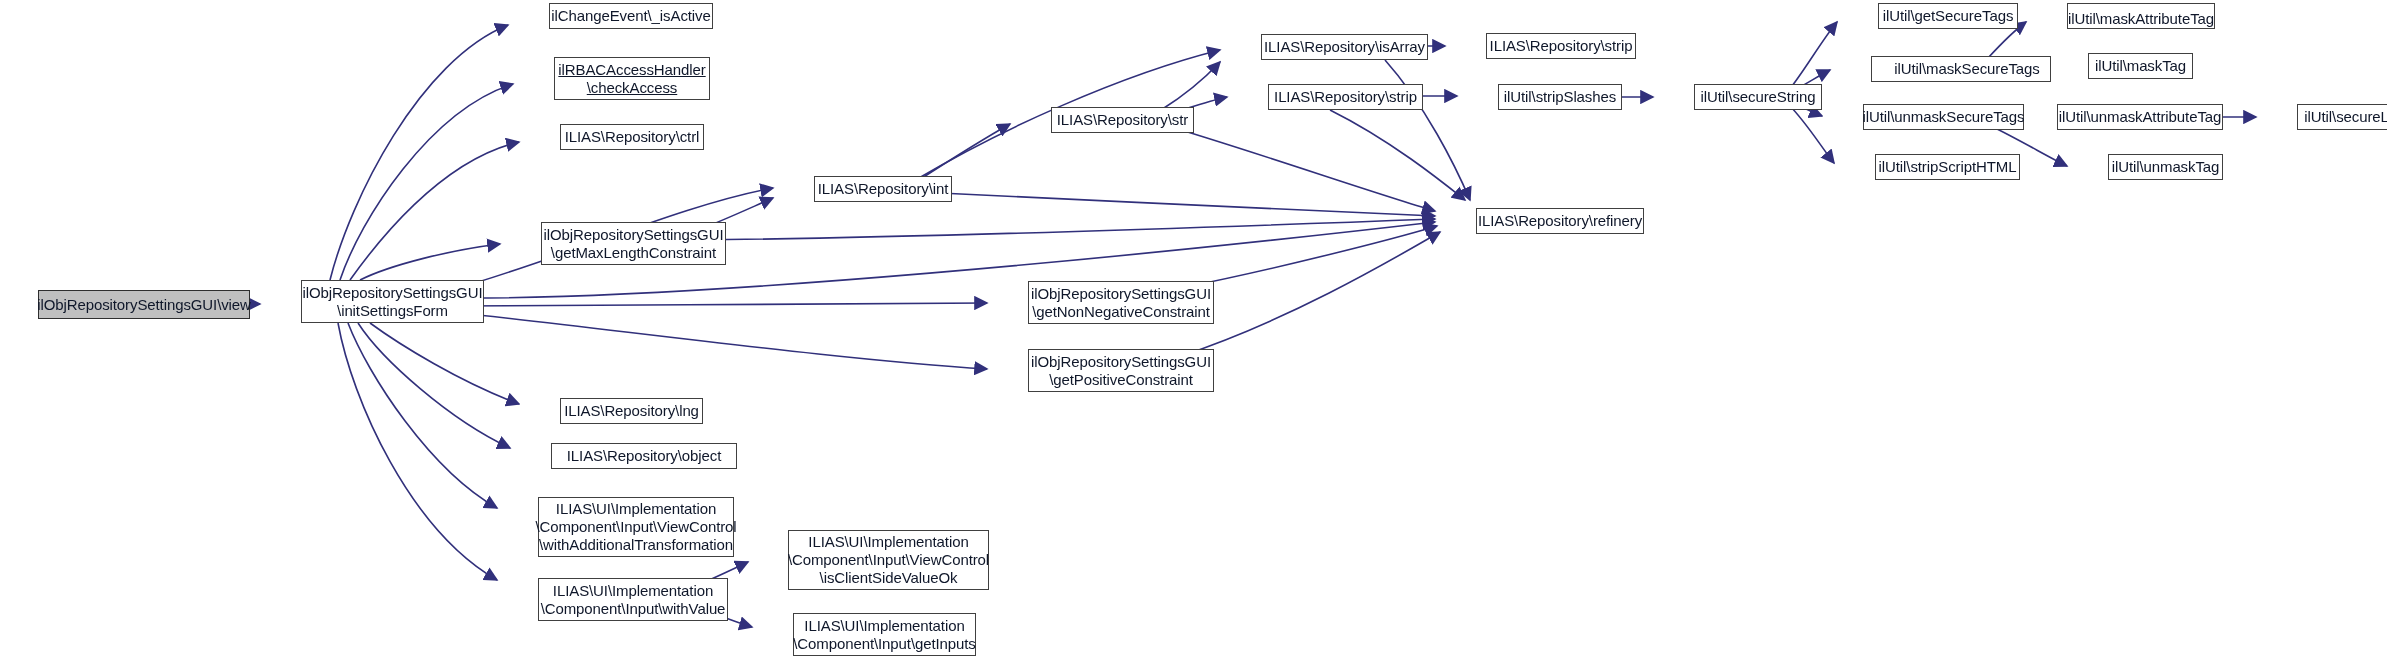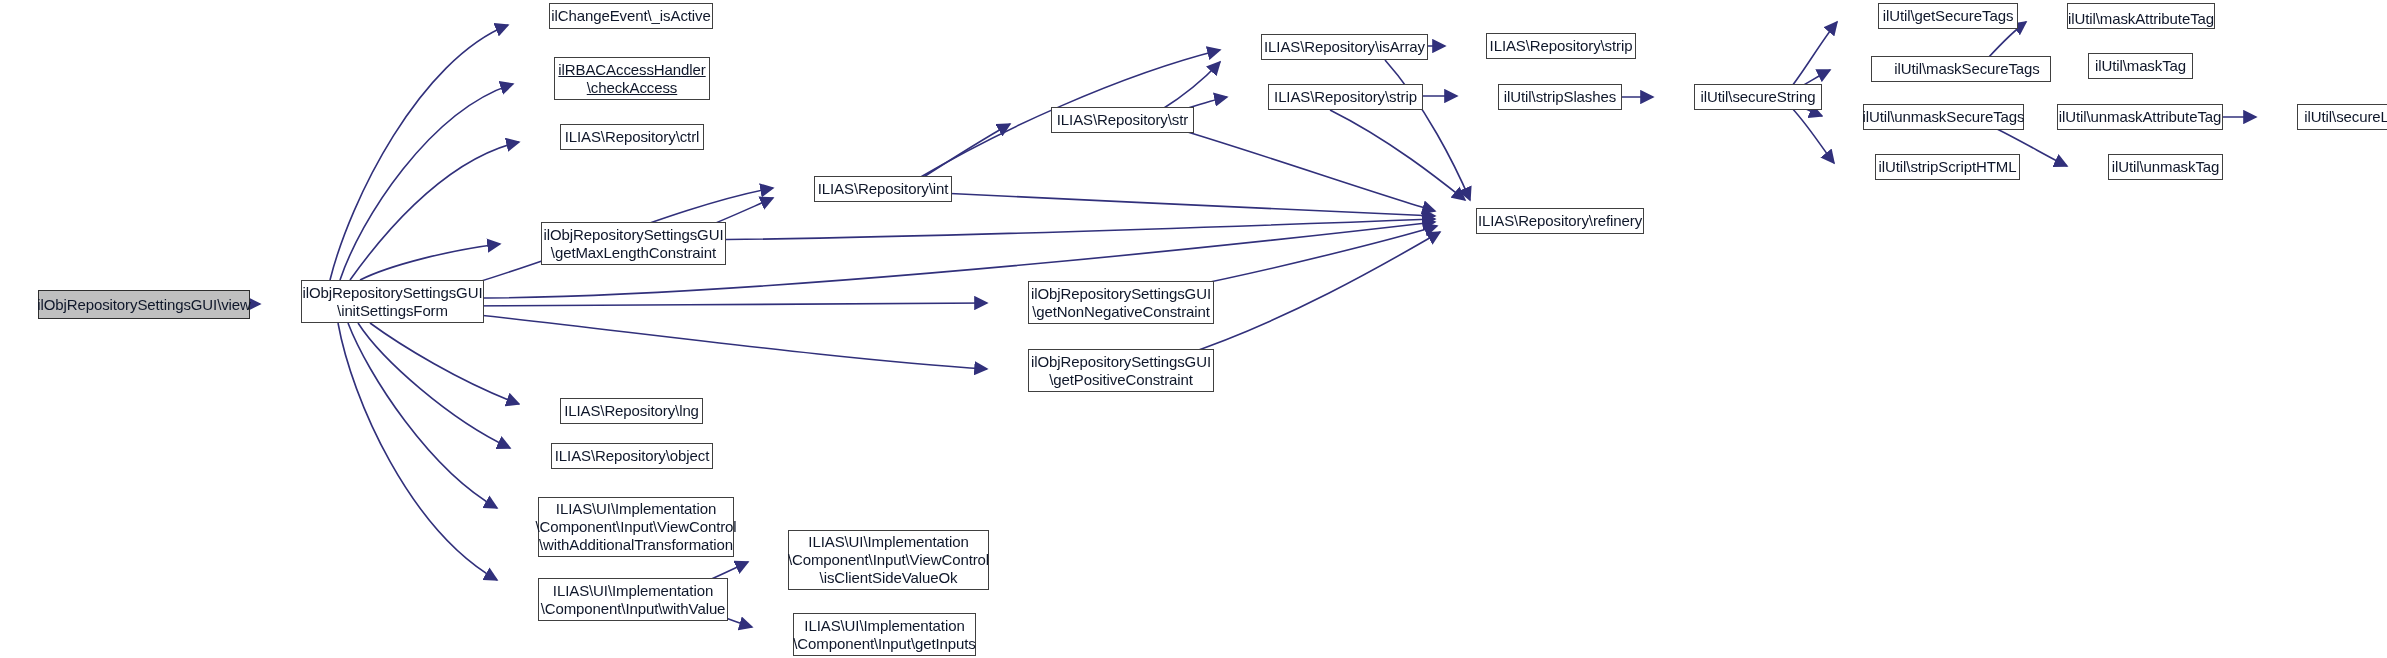--- a/index.html
+++ b/index.html
@@ -129,21 +129,21 @@
       <div class="node" style="left: 2034px; top: 3px; width: 148px; height: 26px; align-items: flex-end;"><span class="node-label">ilUtil\maskAttributeTag</span></div>
       <div class="node" style="left: 2055px; top: 53px; width: 105px; height: 26px;"><span class="node-label">ilUtil\maskTag</span></div>
       <div class="node" style="left: 2024px; top: 104px; width: 166px; height: 26px;"><span class="node-label">ilUtil\unmaskAttributeTag</span></div>
       <div class="node" style="left: 2075px; top: 154px; width: 115px; height: 26px;"><span class="node-label">ilUtil\unmaskTag</span></div>
       <div class="node" style="left: 2264px; top: 104px; width: 118px; height: 26px;"><span class="node-label">ilUtil\secureLink</span></div>
       <div class="node" style="left: 995px; top: 281px; width: 186px; height: 43px;"><span class="node-label">ilObjRepositorySettingsGUI
 \getNonNegativeConstraint</span></div>
       <div class="node" style="left: 995px; top: 349px; width: 186px; height: 43px;"><span class="node-label">ilObjRepositorySettingsGUI
 \getPositiveConstraint</span></div>
       <div class="node" style="left: 527px; top: 398px; width: 143px; height: 26px;"><span class="node-label">ILIAS\Repository\lng</span></div>
-      <div class="node" style="left: 518px; top: 443px; width: 162px; height: 26px;"><span class="node-label">ILIAS\Repository\object</span></div>
+      <div class="node" style="left: 518px; top: 443px; width: 186px; height: 26px;"><span class="node-label">ILIAS\Repository\object</span></div>
       <div class="node" style="left: 505px; top: 497px; width: 196px; height: 60px;"><span class="node-label">ILIAS\UI\Implementation
 \Component\Input\ViewControl
 \withAdditionalTransformation</span></div>
       <div class="node" style="left: 505px; top: 578px; width: 190px; height: 43px;"><span class="node-label">ILIAS\UI\Implementation
 \Component\Input\withValue</span></div>
       <div class="node" style="left: 755px; top: 530px; width: 201px; height: 60px;"><span class="node-label">ILIAS\UI\Implementation
 \Component\Input\ViewControl
 \isClientSideValueOk</span></div>
       <div class="node" style="left: 760px; top: 613px; width: 183px; height: 43px;"><span class="node-label">ILIAS\UI\Implementation
 \Component\Input\getInputs</span></div>

